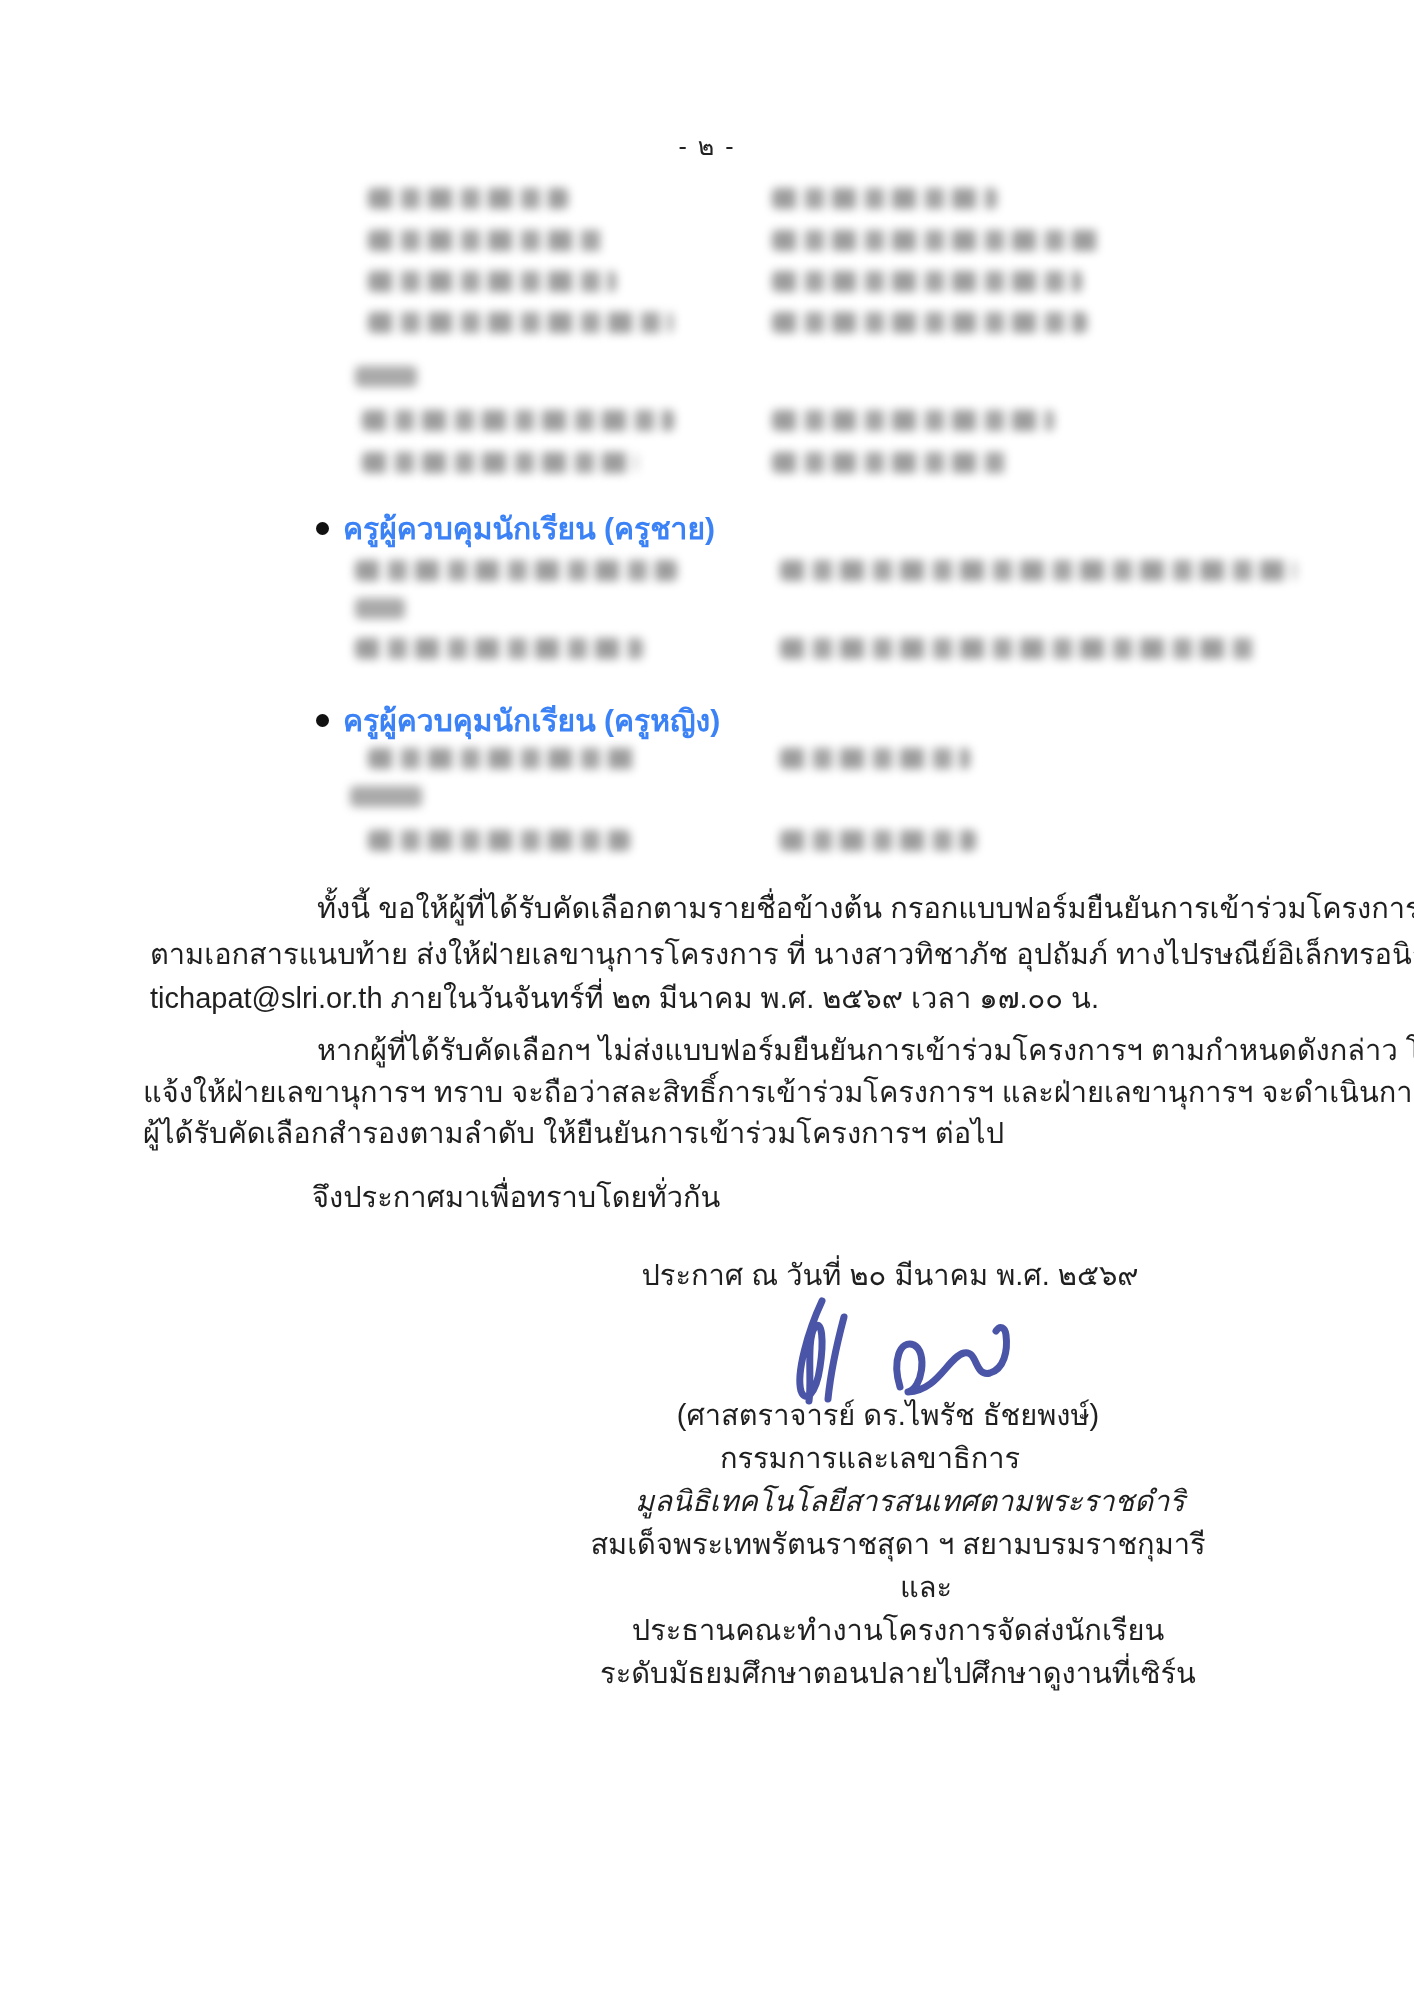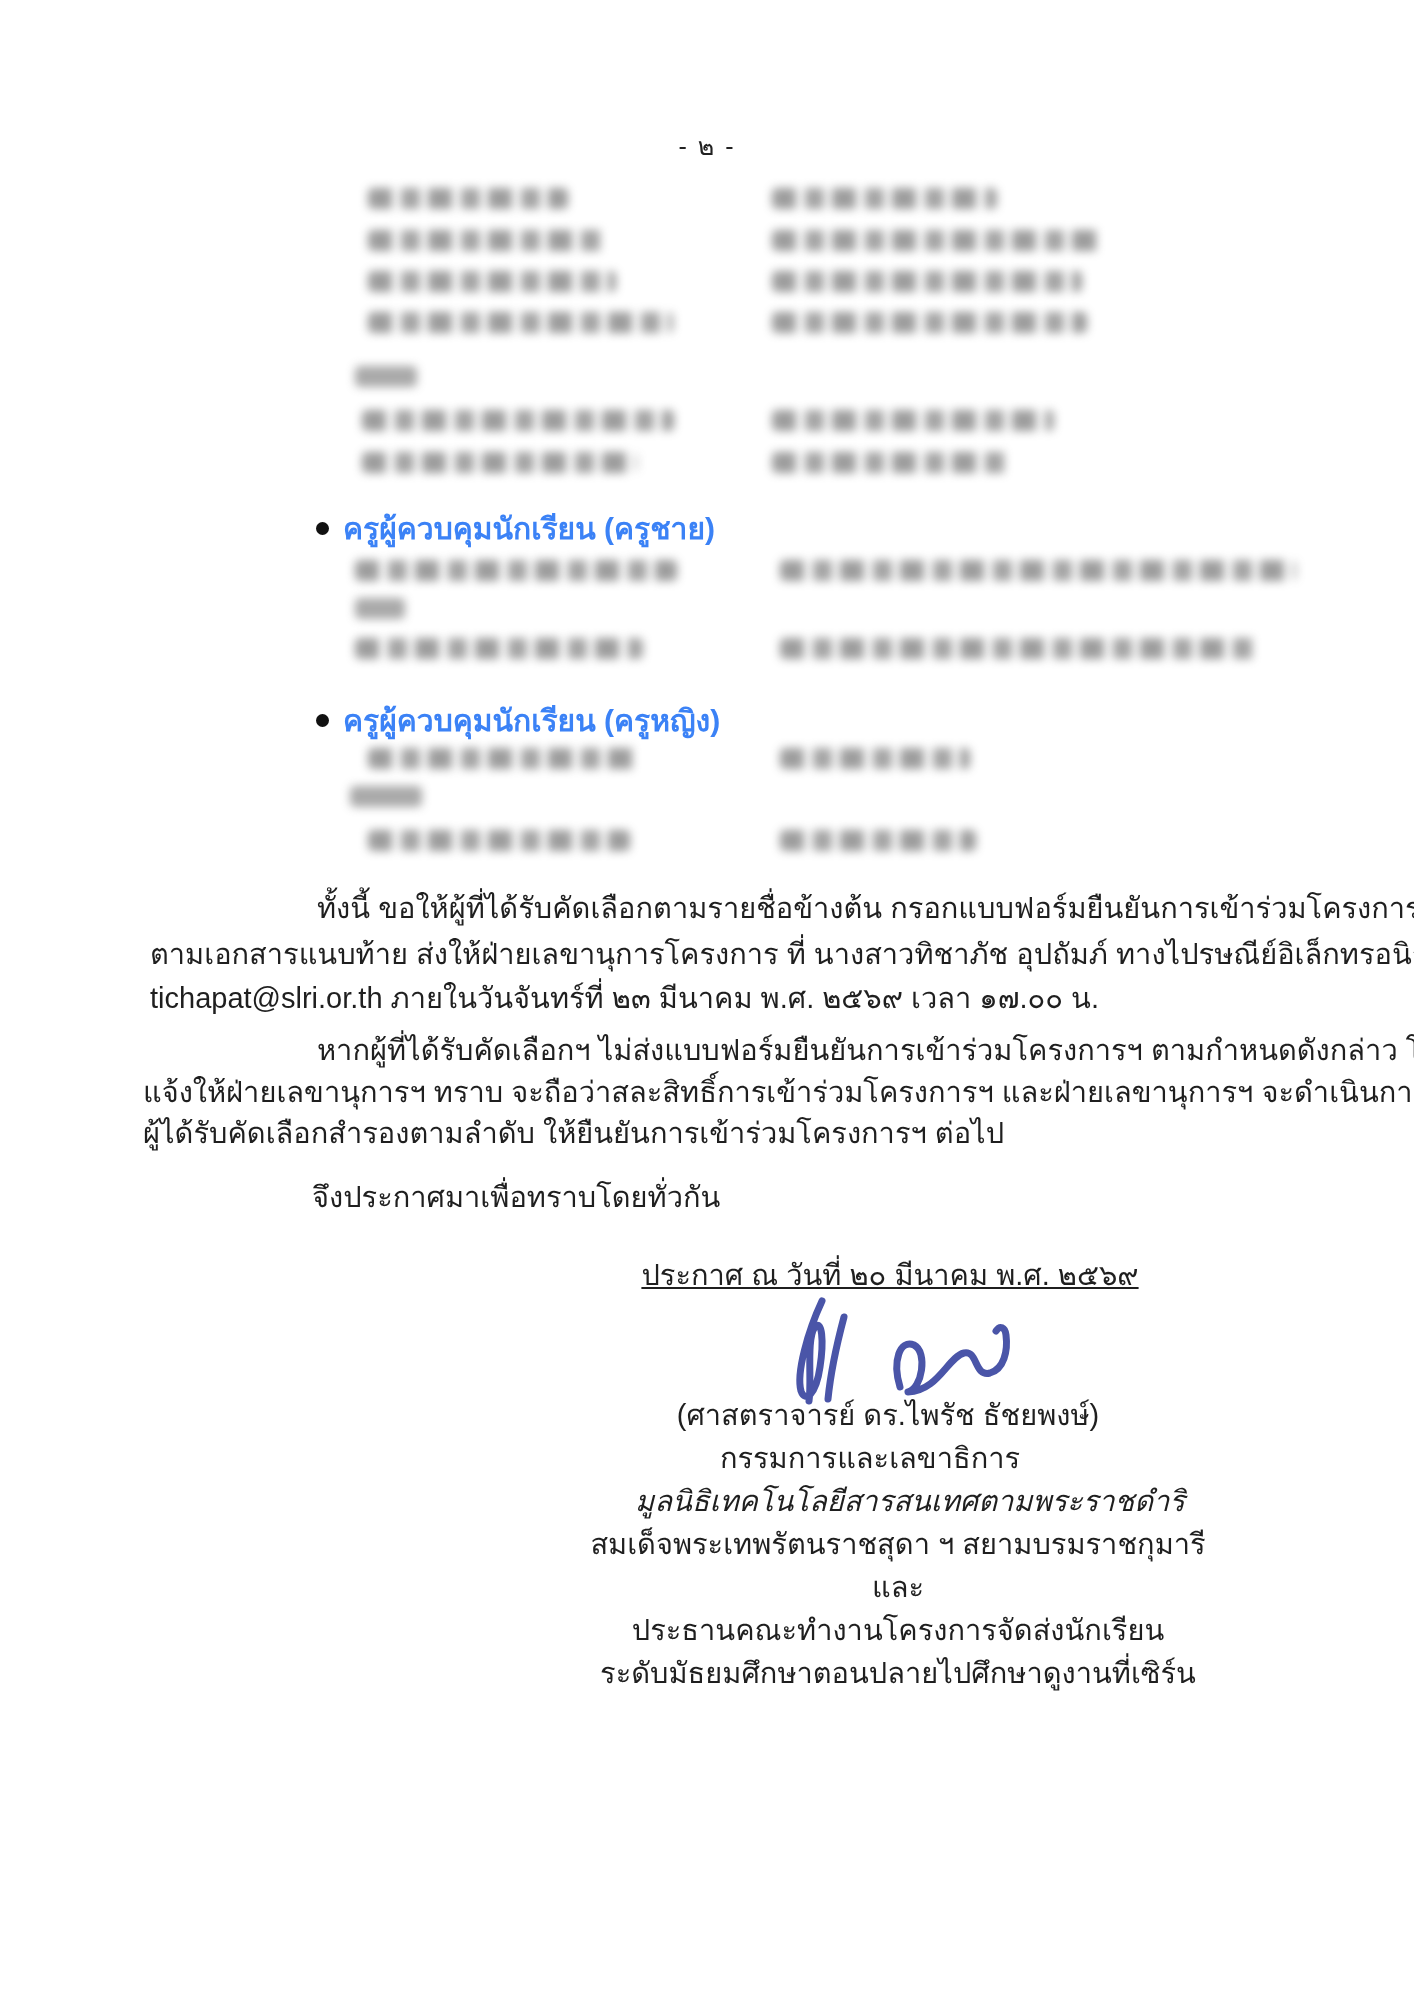--- a/index.html
+++ b/index.html
@@ -24,21 +24,21 @@
   }
   .blob.short{background:#555;opacity:.5;}
   .bullet-row{display:flex;align-items:center;gap:14px;}
   .bullet-dot{
     width:13px;height:13px;border-radius:50%;background:#111;flex:0 0 auto;
   }
   .heading-bold{font-size:30px;font-weight:700;color:#3b82f6;white-space:nowrap;}
   .body-line{
     font-size:29px;line-height:36px;white-space:nowrap;color:#1f1f1f;
   }
-  .center-line{text-align:center;font-size:29px;color:#1f1f1f;white-space:nowrap;text-decoration:underline;}
+  .center-line{text-align:center;font-size:29px;color:#1f1f1f;white-space:nowrap;}
   .closing-line{text-align:center;font-size:29px;color:#1f1f1f;white-space:nowrap;}
 </style>
 </head>
 <body>
 
 <div class="page">
 
   <div class="abs page-num">- ๒ -</div>
 
   <div>
@@ -115,18 +115,18 @@
       <path d="M56 22 C48 52 42 84 40 104"></path>
       <path d="M112 92 C104 66 112 44 126 50 C140 57 134 94 120 97 C150 96 160 62 176 58 C190 55 186 82 202 78 C216 74 220 56 218 40 C217 32 212 30 208 36"></path>
     </g>
   </svg>
 
   <div>
     <div class="abs closing-line" style="top:1392px;left:530px;width:716px;">(ศาสตราจารย์ ดร.ไพรัช ธัชยพงษ์)</div>
     <div class="abs closing-line" style="top:1435px;left:512px;width:716px;">กรรมการและเลขาธิการ</div>
     <div class="abs closing-line" style="top:1478px;left:552px;width:716px;font-style:italic;">มูลนิธิเทคโนโลยีสารสนเทศตามพระราชดำริ</div>
     <div class="abs closing-line" style="top:1521px;left:540px;width:716px;">สมเด็จพระเทพรัตนราชสุดา ฯ สยามบรมราชกุมารี</div>
-    <div class="abs closing-line" style="top:1564px;left:540px;width:716px;">และ</div>
+    <div class="abs closing-line" style="top:1564px;left:568px;width:716px;">และ</div>
     <div class="abs closing-line" style="top:1607px;left:540px;width:716px;">ประธานคณะทำงานโครงการจัดส่งนักเรียน</div>
     <div class="abs closing-line" style="top:1650px;left:540px;width:716px;">ระดับมัธยมศึกษาตอนปลายไปศึกษาดูงานที่เซิร์น</div>
   </div>
 
 </div>
 
 </body></html>

